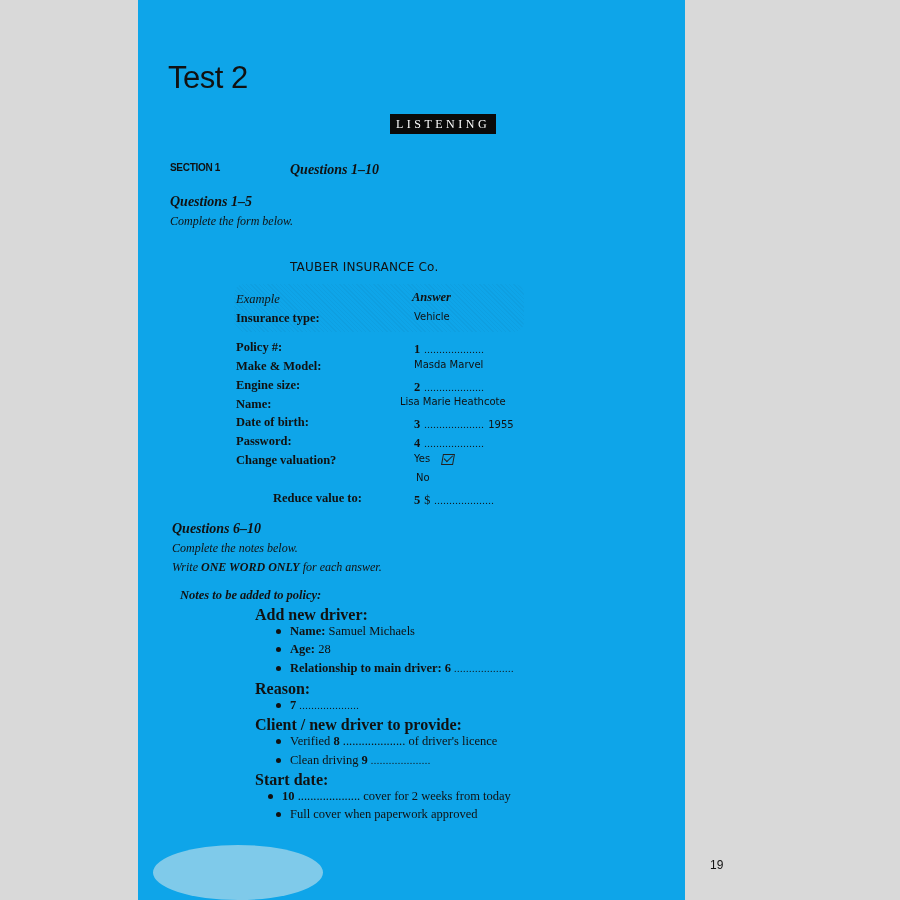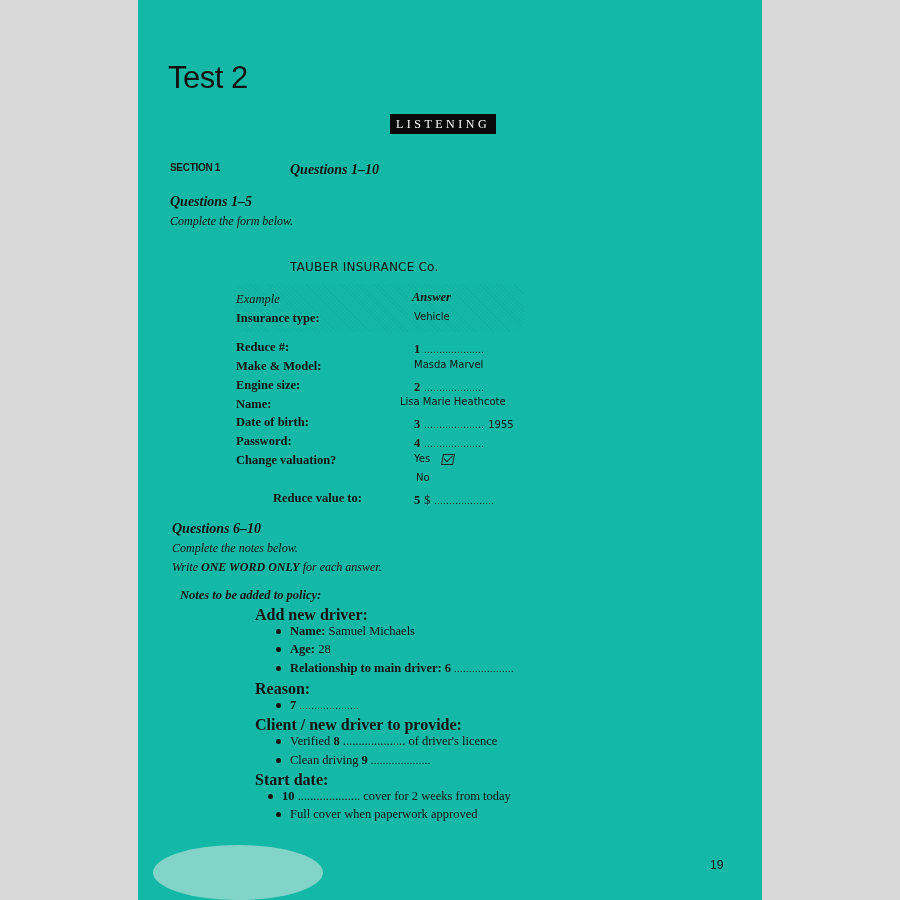--- a/index.html
+++ b/index.html
@@ -4,22 +4,22 @@
 <style>
   html, body { margin: 0; padding: 0; }
   body {
     width: 900px; height: 900px; overflow: hidden;
     background: #d9d9d9;
     position: relative;
     font-family: "Liberation Serif", serif;
     color: #111;
   }
   .page {
-    position: absolute; left: 138px; top: 0; width: 624px; height: 900px;
-    background: #14b8a6;
+    position: absolute; left: 138px; top: 0; width: 547px; height: 900px;
+    background: #0ea5e9;
   }
   .abs { position: absolute; white-space: nowrap; }
   .title {
     left: 30px; top: 60px;
     font-family: "Liberation Sans", sans-serif;
     font-size: 31px; font-weight: normal; letter-spacing: -0.5px; color: #111;
   }
   .listening {
     left: 252px; top: 114px; width: 106px; height: 20px;
     background: #0a0a0a; color: #fff;
@@ -94,21 +94,21 @@
   <div class="abs company">TAUBER INSURANCE Co.</div>
 
   <div class="abs example-bg"></div>
 
   <div class="abs form-label italic" style="left:98px; top:292px;">Example</div>
   <div class="abs form-label italic" style="left:274px; top:290px; font-weight:bold;">Answer</div>
 
   <div class="abs form-label" style="left:98px; top:311px;">Insurance type:</div>
   <div class="abs hand" style="left:276px; top:311px;">Vehicle</div>
 
-  <div class="abs form-label" style="left:98px; top:340px;">Reduce #:</div>
+  <div class="abs form-label" style="left:98px; top:340px;">Policy #:</div>
   <div class="abs" style="left:276px; top:339px;"><span class="num">1</span> <span class="dots">....................</span></div>
 
   <div class="abs form-label" style="left:98px; top:359px;">Make &amp; Model:</div>
   <div class="abs hand" style="left:276px; top:359px;">Masda Marvel</div>
 
   <div class="abs form-label" style="left:98px; top:378px;">Engine size:</div>
   <div class="abs" style="left:276px; top:377px;"><span class="num">2</span> <span class="dots">....................</span></div>
 
   <div class="abs form-label" style="left:98px; top:397px;">Name:</div>
   <div class="abs hand" style="left:262px; top:396px;">Lisa Marie Heathcote</div>

